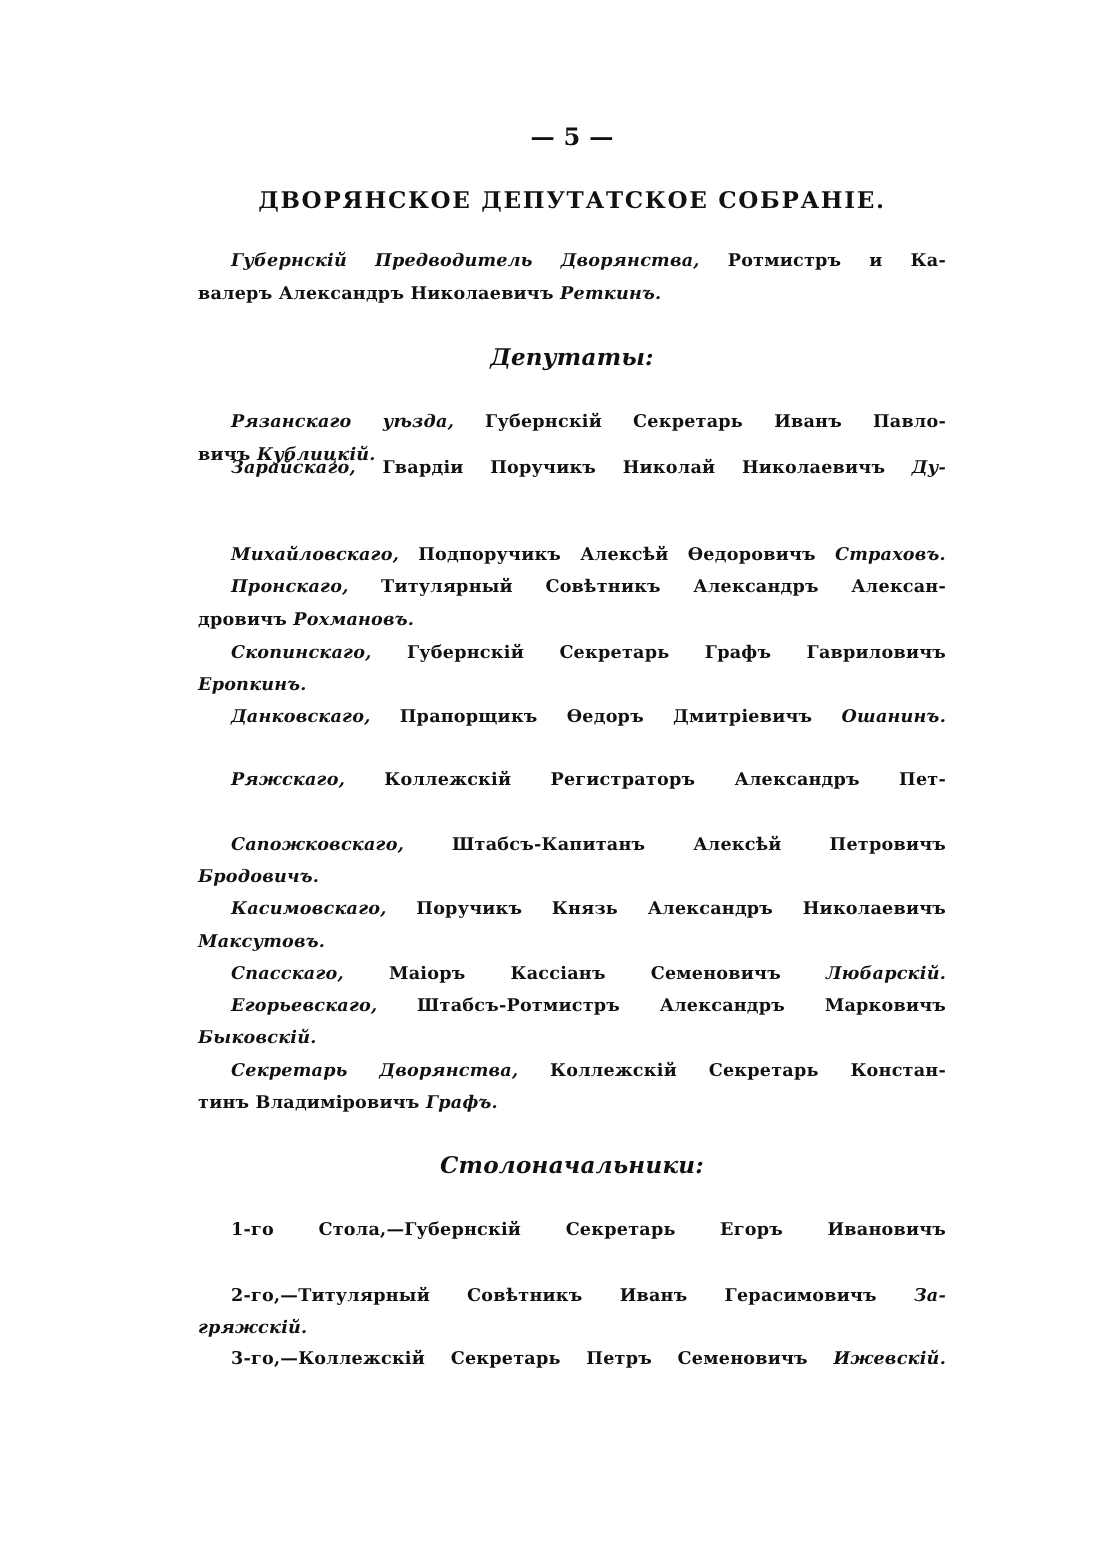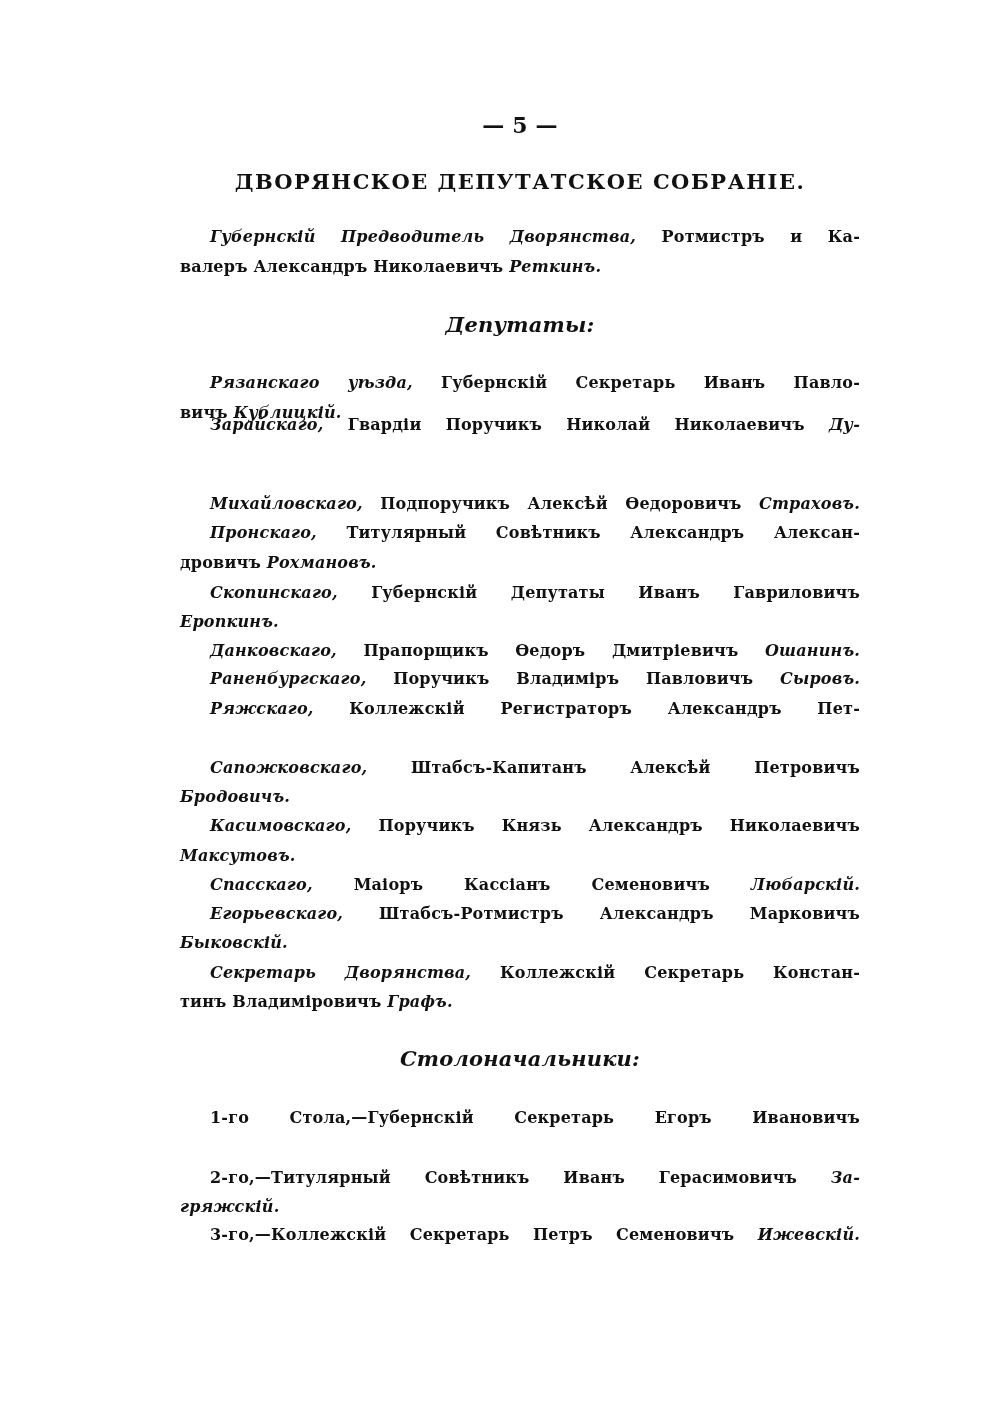--- a/index.html
+++ b/index.html
@@ -61,37 +61,32 @@
     <i>Пронскаго,</i>
     <span>Титулярный Совѣтникъ Александръ Алексан-</span>
   </div>
   <div class="line" style="top:548px;">
     <span>дровичъ</span>
     <i>Рохмановъ.</i>
   </div>
 
   <div class="line ind just" style="top:578px;">
     <i>Скопинскаго,</i>
-    <span>Губернскій Депутаты Иванъ Гавриловичъ</span>
+    <span>Губернскій Секретарь Графъ Гавриловичъ</span>
   </div>
   <div class="line" style="top:607px;">
     <i>Еропкинъ.</i>
   </div>
 
   <div class="line ind just" style="top:636px;">
     <i>Данковскаго,</i>
     <span>Прапорщикъ Ѳедоръ Дмитріевичъ</span>
     <i>Ошанинъ.</i>
   </div>
 
-  <div class="line ind just" style="top:664px;">
-    <i>Раненбургскаго,</i>
-    <span>Поручикъ Владиміръ Павловичъ</span>
-    <i>Сыровъ.</i>
-  </div>
 
   <div class="line ind just" style="top:694px;">
     <i>Ряжскаго,</i>
     <span>Коллежскій Регистраторъ Александръ Пет-</span>
   </div>
 
   <div class="line ind just" style="top:753px;">
     <i>Сапожковскаго,</i>
     <span>Штабсъ-Капитанъ Алексѣй Петровичъ</span>
   </div>

